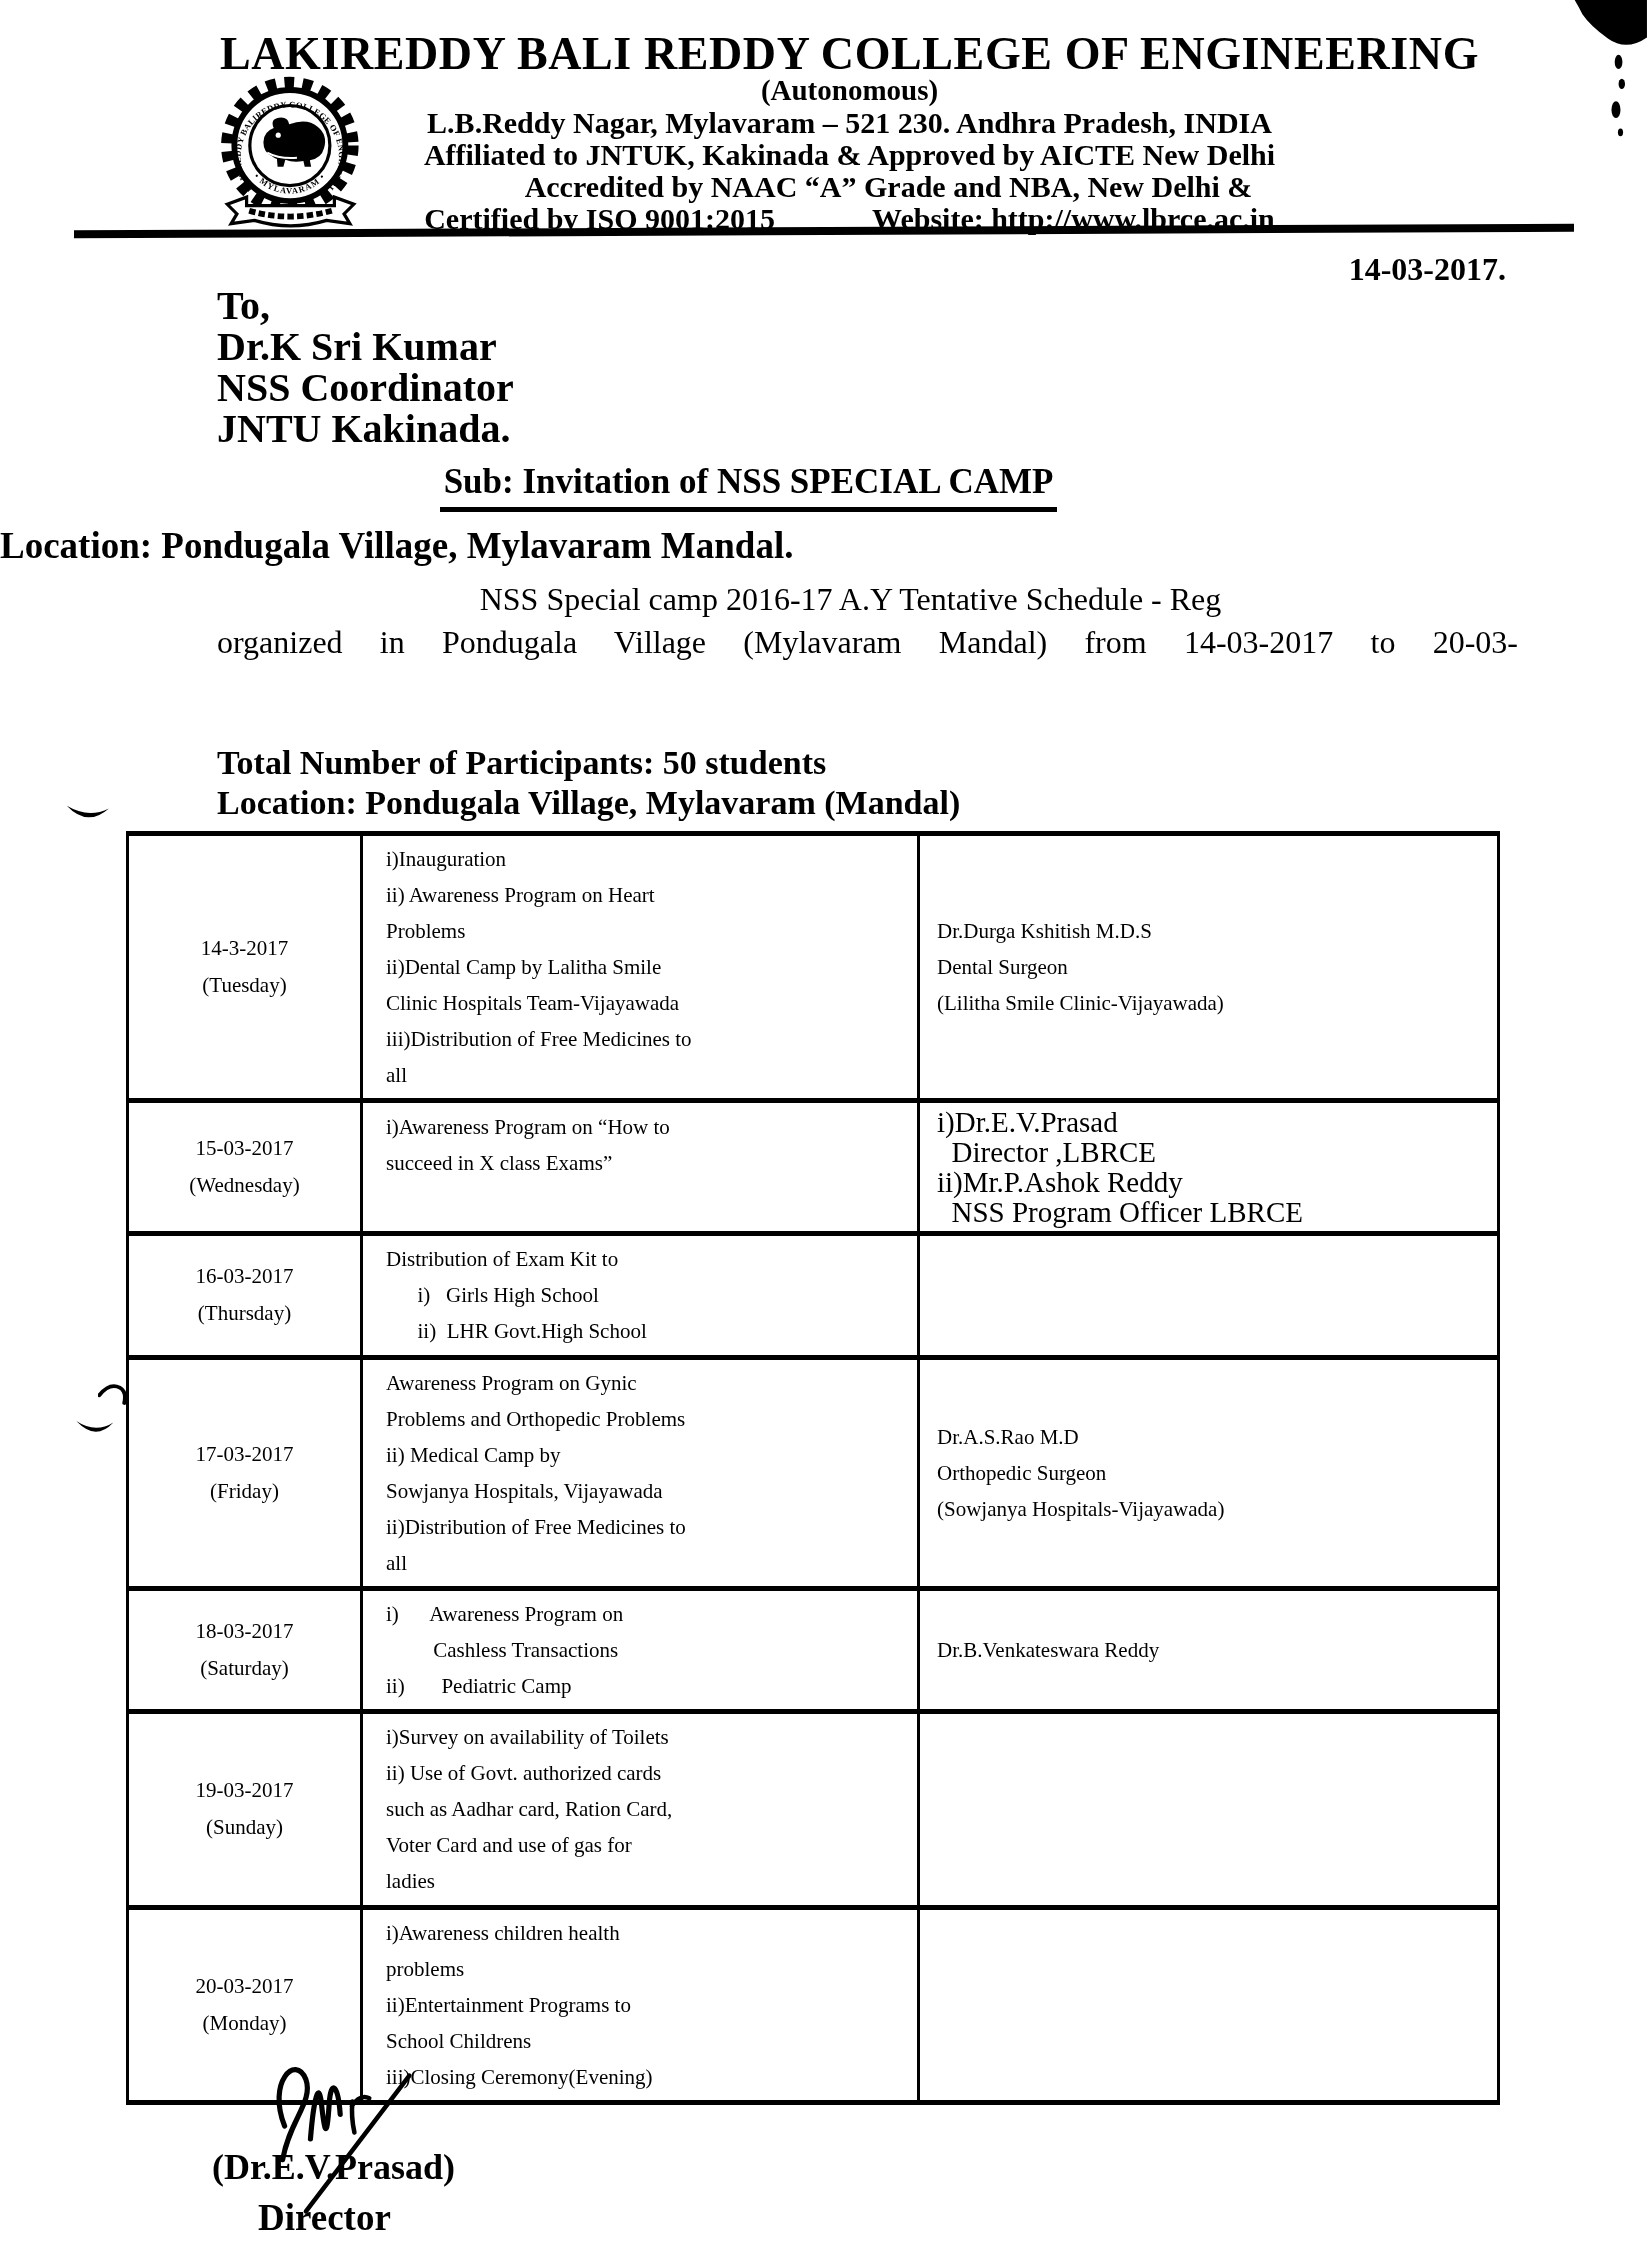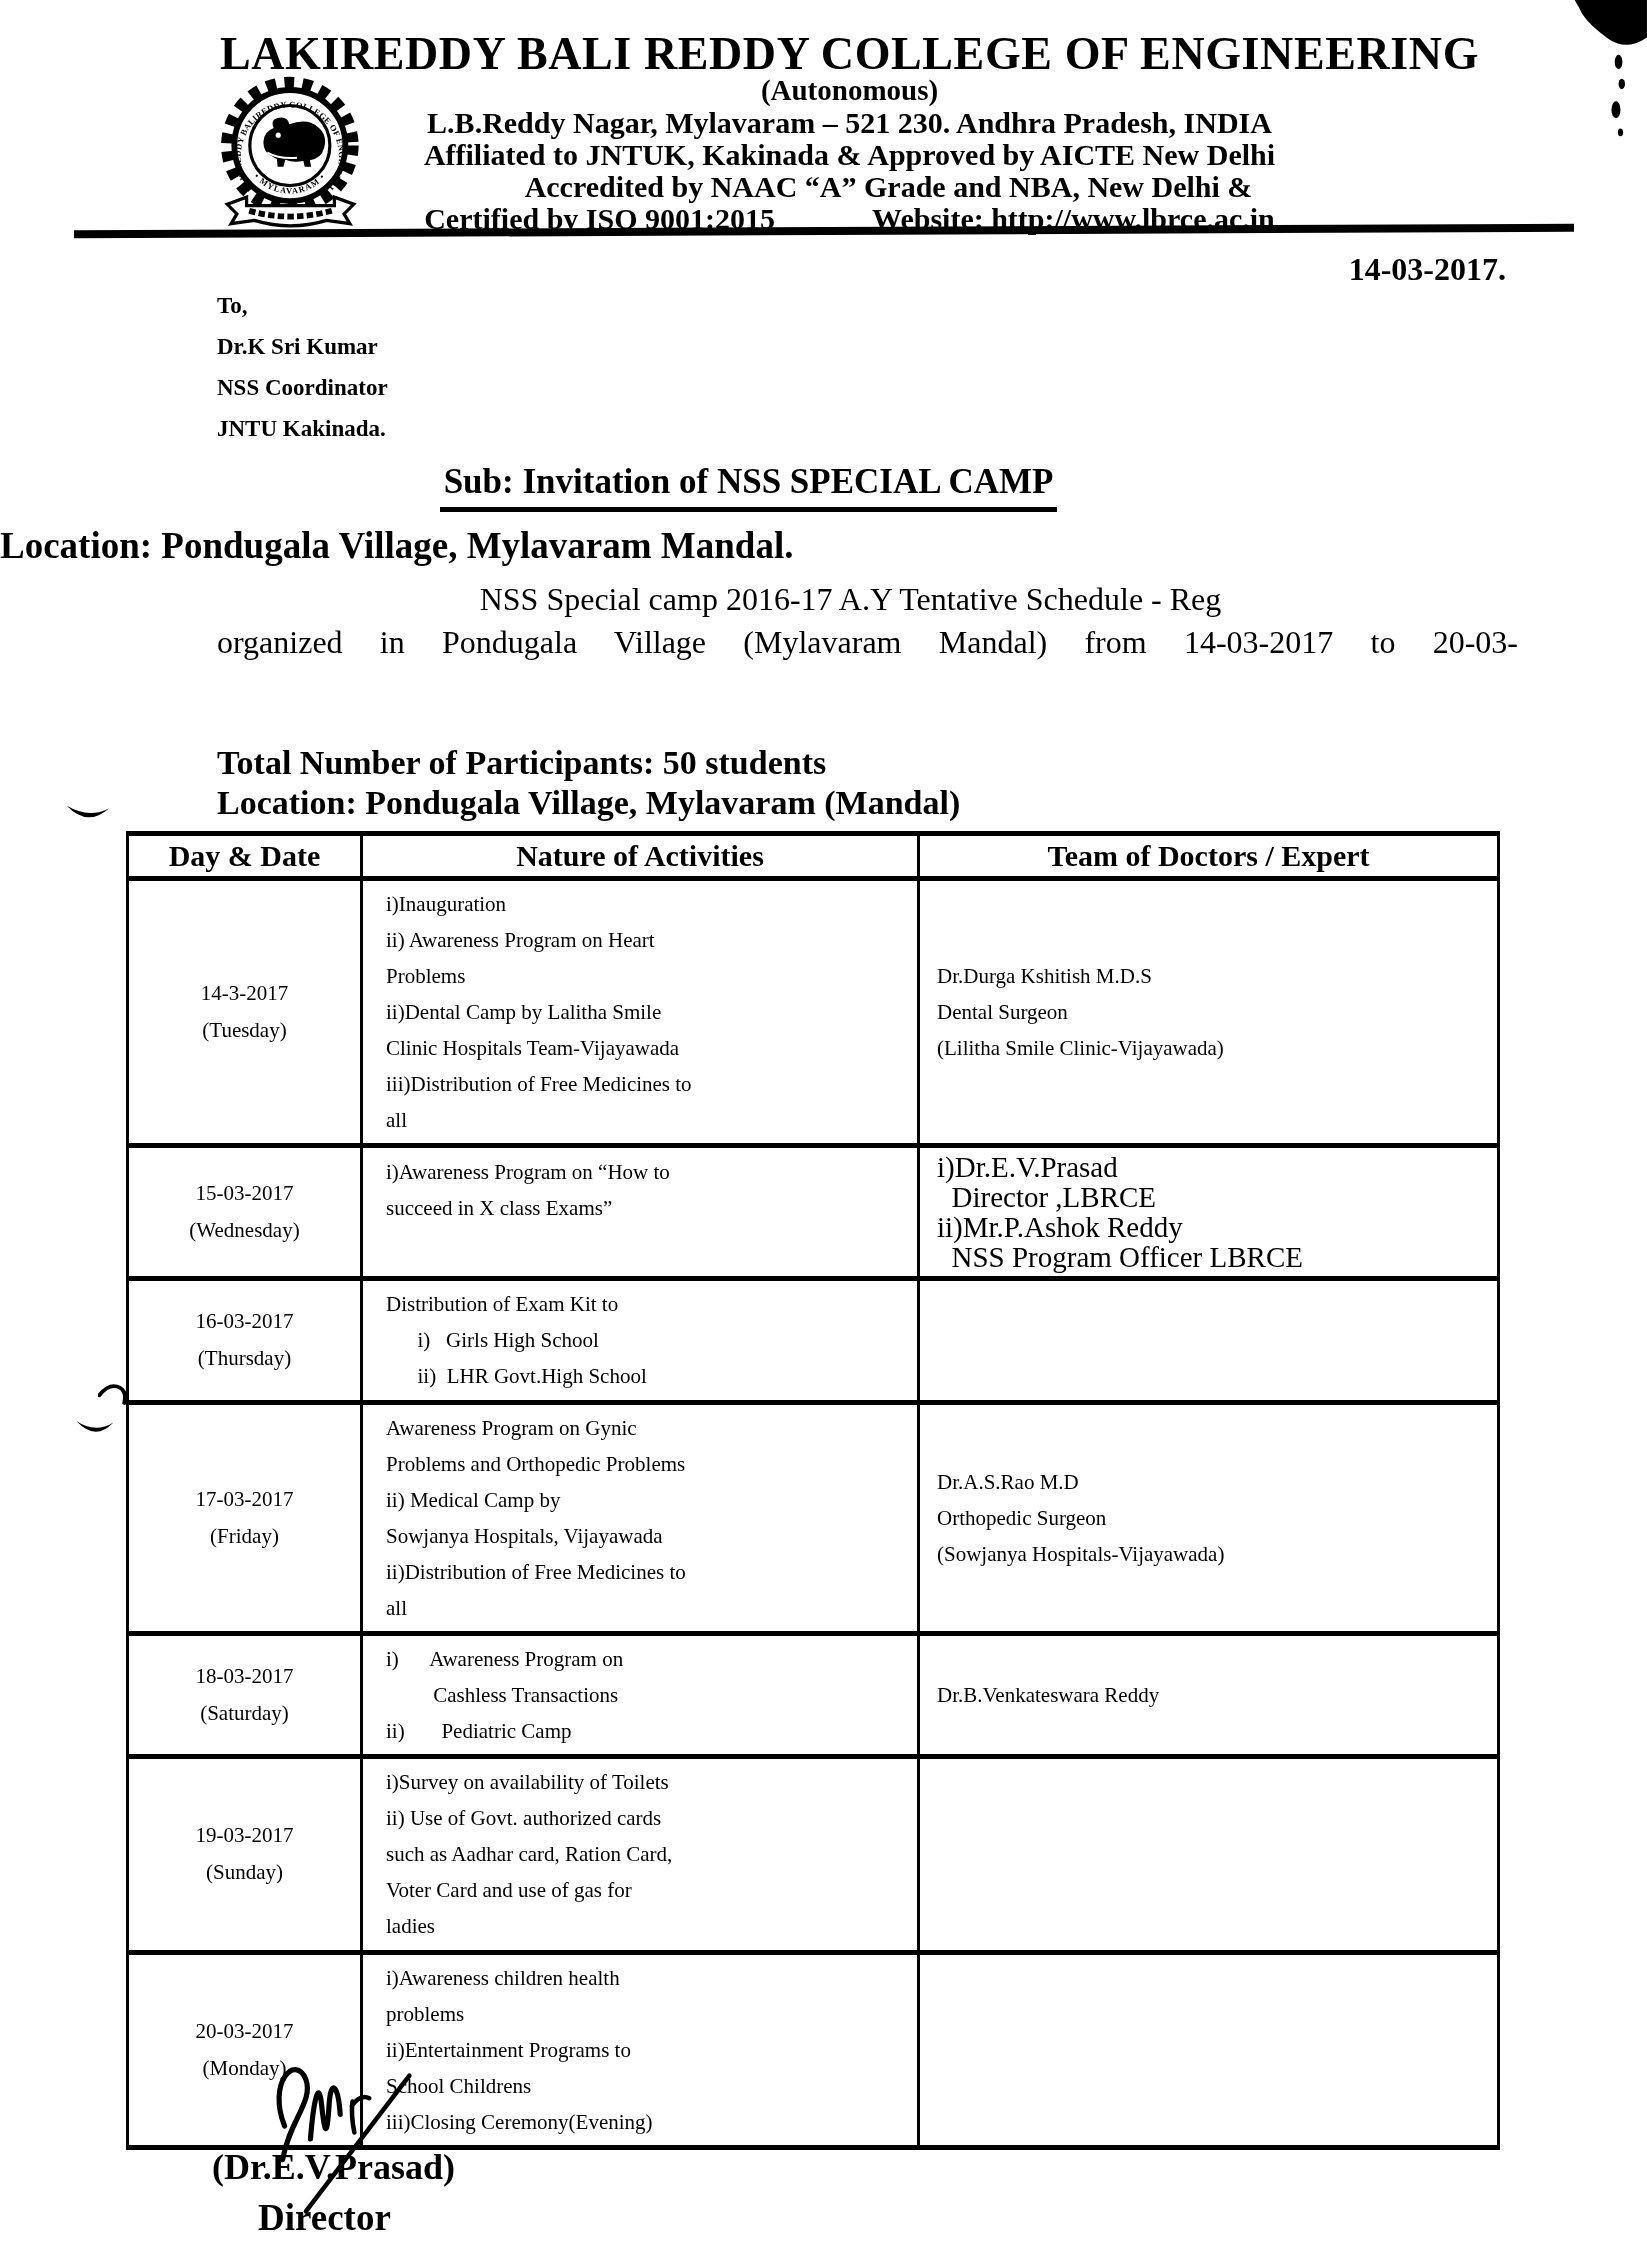--- a/index.html
+++ b/index.html
@@ -13,21 +13,21 @@
   
   .header-text{left:181px;top:34px;width:1337px;text-align:center;}
   .h-line1{font-size:46px;font-weight:bold;line-height:39px;letter-spacing:0.6px;}
   .h-line2{font-size:29px;font-weight:bold;line-height:34px;}
   .h-line3,.h-line4,.h-line5,.h-line6{font-size:30px;font-weight:bold;line-height:32px;}
   .h-line5{padding-left:78px;}
   .h-line6 .gap{display:inline-block;width:97px;}
   .rule{left:74px;top:227px;width:1500px;height:8.4px;background:#000;transform:rotate(-0.25deg);}
   
   .date-line{right:141px;top:251px;font-size:32px;font-weight:bold;}
-  .to-block{left:217px;top:285px;font-size:23px;font-weight:bold;line-height:41px;}
+  .to-block{left:217px;top:285px;font-size:40px;font-weight:bold;line-height:41px;}
   .subject-wrap{left:0;top:462px;width:1497px;text-align:center;}
   .subject{display:inline-block;font-size:35px;font-weight:bold;border-bottom:5.2px solid #000;padding:0 3.9px 5.2px 3.9px;}
   .loc-head{left:0;top:524px;width:1647px;font-size:37px;font-weight:bold;}
   .ref-line{left:0;top:581px;width:1647px;text-align:center;font-size:32px;margin-left:27px;}
   .body-par{left:217px;top:624px;width:1301px;font-size:32px;line-height:37px;}
   .jline{text-align:justify;text-align-last:justify;}
   .participants{left:217px;top:744px;font-size:34px;font-weight:bold;}
   .loc-line{left:217px;top:784px;font-size:34px;font-weight:bold;}
   
   .tbl-wrap{left:126px;top:831px;}
@@ -126,25 +126,20 @@
 <div class="abs loc-line">Location: Pondugala Village, Mylavaram (Mandal)</div>
 
 <div class="abs tbl-wrap">
   <table>
     <colgroup>
         <col class="c1">
         <col class="c2">
         <col class="c3">
       </colgroup>
     <tbody>
-        <tr>
-      <th>Day &amp; Date</th>
-      <th>Nature of Activities</th>
-      <th>Team of Doctors / Expert</th>
-    </tr>
     <tr style="height:260px;">
       <td class="c1 pre">14-3-2017
 (Tuesday)</td>
       <td class="c2 pre">i)Inauguration
 ii) Awareness Program on Heart
 Problems
 ii)Dental Camp by Lalitha Smile
 Clinic Hospitals Team-Vijayawada
 iii)Distribution of Free Medicines to
 all</td>

